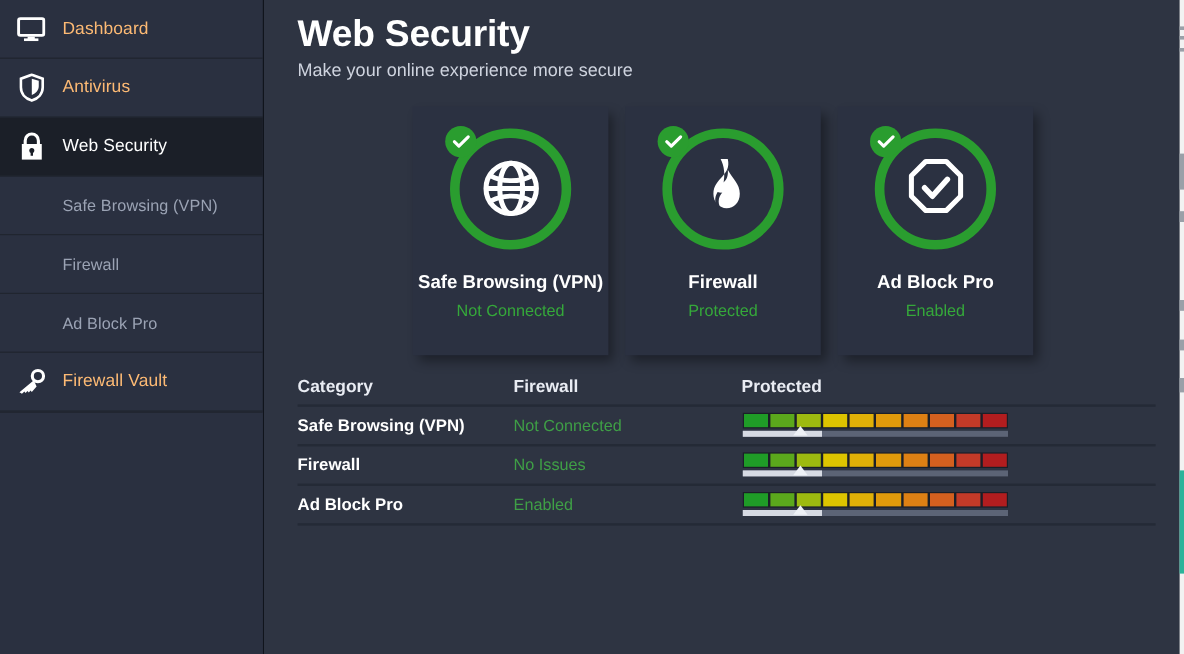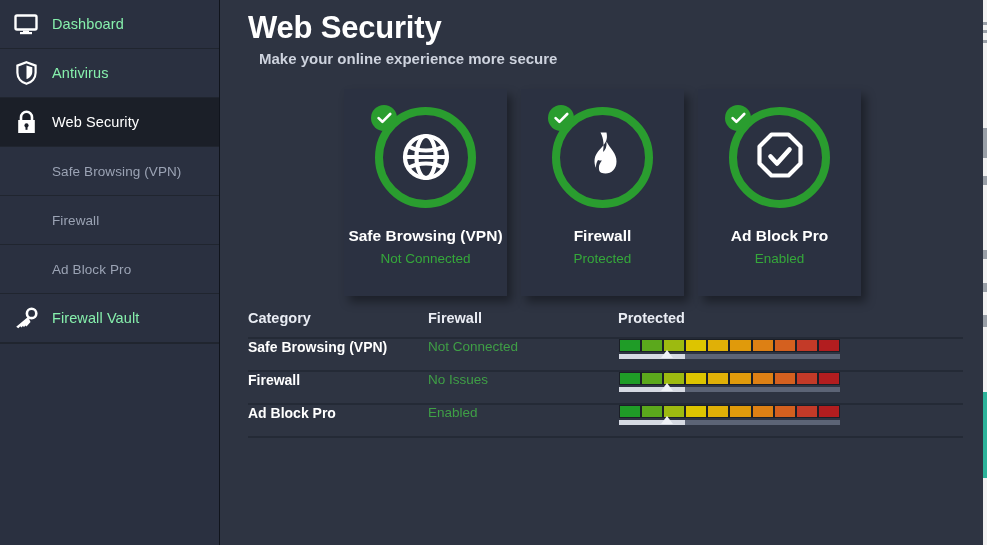--- a/index.html
+++ b/index.html
@@ -48,21 +48,21 @@
   .nav-item .ico {
     width: 52px;
     min-width: 52px;
     display: flex;
     align-items: center;
     justify-content: center;
     color: #ffffff;
   }
   .nav-item .lbl {
     font-size: 14.5px;
-    color: #86efac;
+    color: #fdba74;
     letter-spacing: .1px;
   }
   .nav-item.active {
     background: #1b1f28;
   }
   .nav-item.active .lbl { color: #ffffff; }
   .nav-item.sub .lbl {
     color: #9ba3b4;
     font-size: 13.5px;
   }
@@ -87,22 +87,22 @@
     font-size: 31px;
     font-weight: bold;
     color: #ffffff;
     margin: 9px 0 0 0;
     letter-spacing: -0.2px;
     line-height: 1.25;
   }
   .page-sub {
     font-size: 15px;
     color: #ced3de;
-    margin: 2px 0 0 11px;
-    font-weight: bold;
+    margin: 2px 0 0 0;
+    font-weight: normal;
   }
 
   
   .cards {
     display: flex;
     gap: 14px;
     margin: 22px 0 0 96px;
   }
   .card {
     width: 163px;
@@ -164,21 +164,21 @@
     text-align: center;
   }
 
   
   .table {
     margin-top: 14px;
     width: 715px;
   }
   .t-row {
     display: flex;
-    align-items: flex-start;
+    align-items: center;
     height: 33px;
     border-bottom: 2px solid #242a36;
     box-sizing: border-box;
   }
   .t-row.head {
     height: 29px;
     border-bottom: 2px solid #242a36;
   }
   .t-row.last { border-bottom: 2px solid #242a36; }
   .c-cat { width: 180px; min-width: 180px; }

